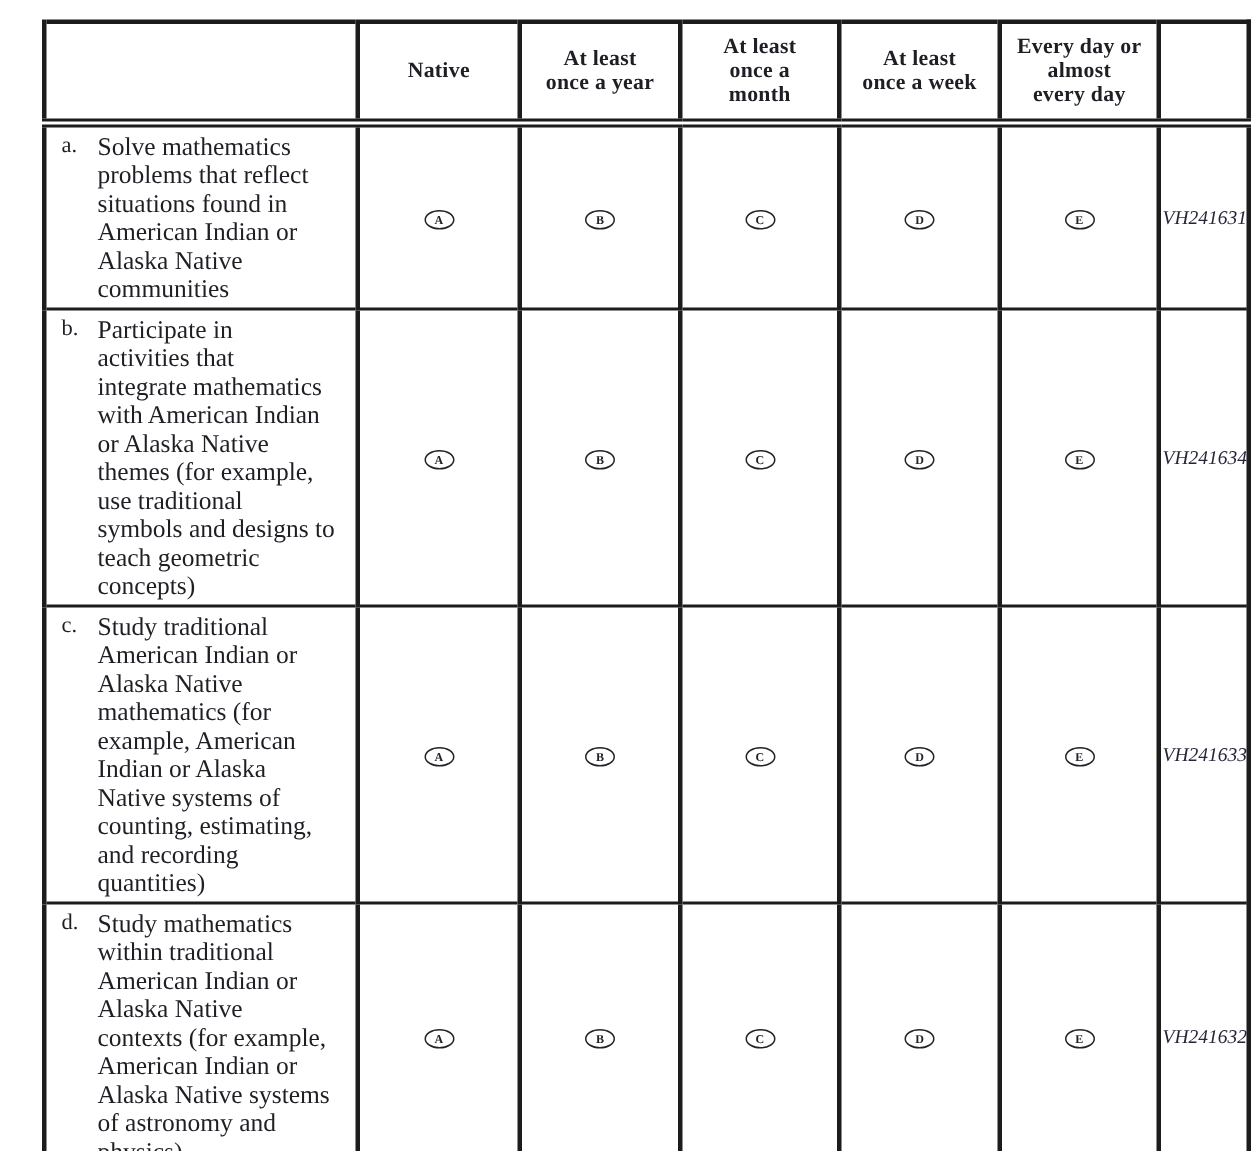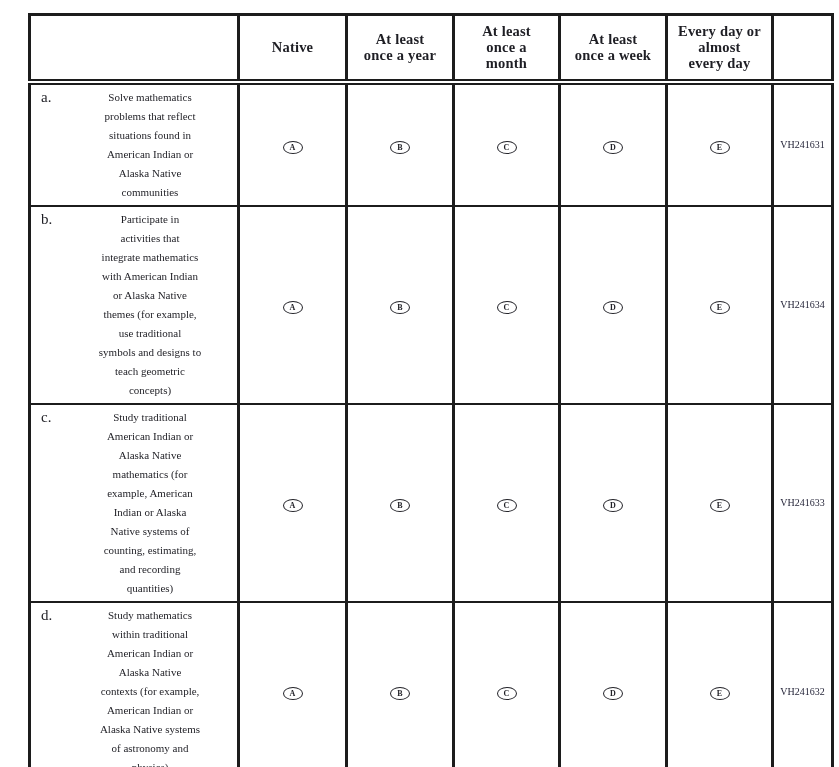--- a/index.html
+++ b/index.html
@@ -39,24 +39,23 @@
   }
   .q-wrap { display: flex; }
   .q-marker {
     width: 24px;
     flex: 0 0 24px;
     font-size: 15px;
     line-height: 19px;
   }
   .q-text {
     flex: 1;
-    font-size: 11px;
+    font-size: 17px;
     line-height: 19px;
     white-space: pre-line;
-    text-align: center;
   }
   .opt-cell {
     text-align: center;
     vertical-align: middle;
   }
   .bubble {
     display: inline-flex;
     align-items: center;
     justify-content: center;
     width: 20px; height: 13px;
@@ -64,23 +63,24 @@
     border-radius: 50%;
     font-size: 8px;
     font-weight: bold;
     color: #222228;
     cursor: pointer;
     background: #ffffff;
   }
   .id-cell {
     text-align: center;
     vertical-align: middle;
-    font-size: 10px;
+    font-size: 13px;
     color: #26263a;
     padding: 0 1px;
+    font-style: italic;
   }
 </style>
 </head>
 <body>
 
 <table class="survey-table">
   <colgroup>
     <col style="width:209px">
       <col style="width:108px">
       <col style="width:107px">

